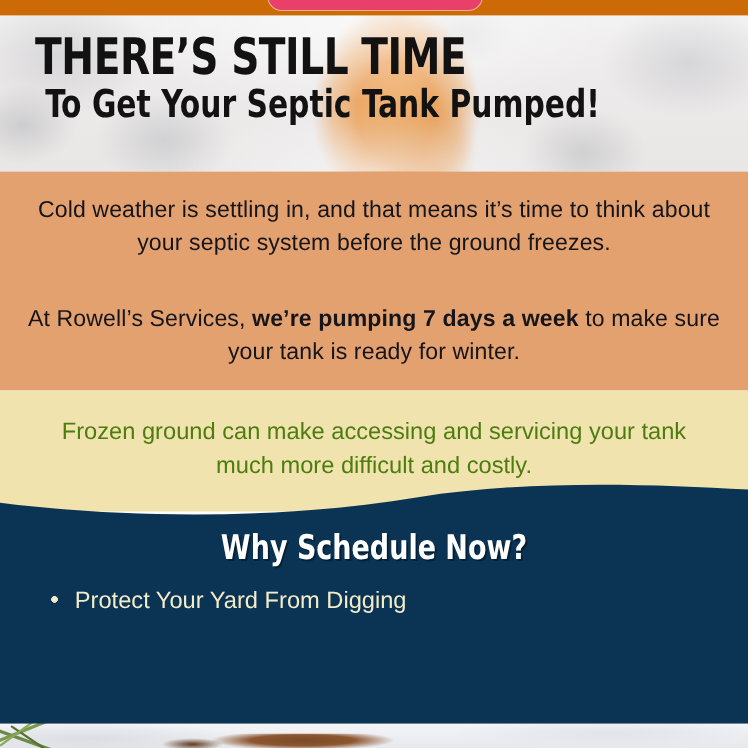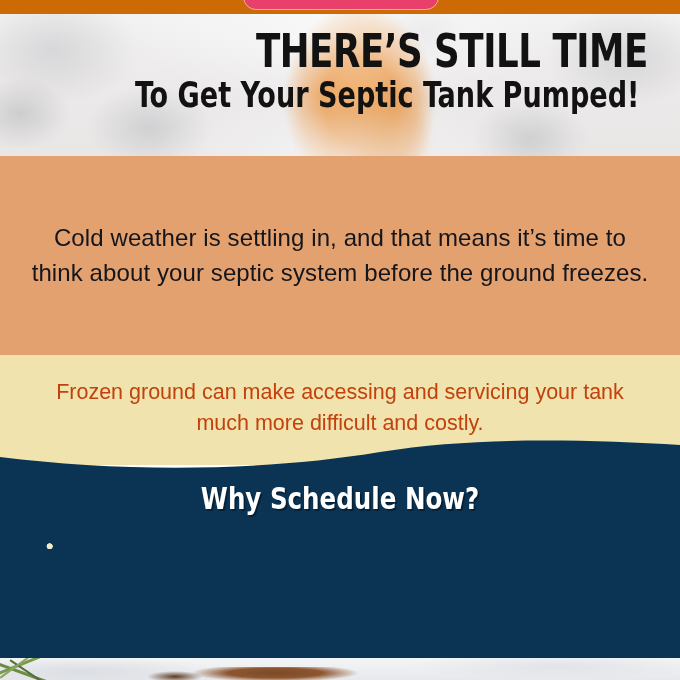--- a/index.html
+++ b/index.html
@@ -54,21 +54,21 @@
     filter:blur(2px);
   }
   .hero .veil{
     position:absolute;inset:0;
     background:
       radial-gradient(ellipse 300px 120px at 50% 10%, rgba(255,255,255,.55), rgba(255,255,255,0) 70%),
       radial-gradient(ellipse 260px 90px at 50% 100%, rgba(250,250,252,.65), rgba(255,255,255,0) 72%);
   }
   .hero-text{
     position:absolute;left:0;top:0;width:680px;height:142px;
-    display:flex;flex-direction:column;align-items:flex-end;justify-content:center;
+    display:flex;flex-direction:column;align-items:flex-start;justify-content:center;
     z-index:3;
   }
   .headline{
     font-family:"Liberation Sans Narrow","DejaVu Sans Condensed","Liberation Sans", sans-serif;
     font-weight:bold;
     font-size:46px;line-height:1.02;
     letter-spacing:-0.5px;
     color:#121212;
     transform:scaleX(.86);
     transform-origin:center;
@@ -88,36 +88,36 @@
 
   
   .band-tan{
     position:absolute;left:0;top:156px;width:680px;height:199px;
     background:#e3a170;z-index:2;
     display:flex;flex-direction:column;justify-content:center;
     box-sizing:border-box;padding:0 10px;
   }
   .para{
     text-align:center;color:#15151a;
-    font-size:24px;line-height:1.42;
+    font-size:21px;line-height:1.42;
     font-weight:400;
     margin:15px;
     letter-spacing:.1px;
   }
   .para + .para{margin-top:24px;}
   .para b{font-weight:bold;}
 
   
   .band-cream{
     position:absolute;left:0;top:355px;width:680px;height:110px;
     background:#f0e3ae;z-index:2;
     box-sizing:border-box;padding:22px 40px 0 40px;
   }
   .para-cream{
-    text-align:center;color:#c2410c;
+    text-align:center;color:#4d7c0f;
     font-size:21.5px;line-height:1.42;margin:0;
   }
 
   
   .band-navy{
     position:absolute;left:0;top:420px;width:680px;height:238px;
     z-index:3;
   }
   .wave-svg{position:absolute;left:0;top:0;width:680px;height:238px;display:block;}
   .navy-content{
@@ -190,36 +190,37 @@
     <div class="subheadline">To Get Your Septic Tank Pumped!</div>
   </div>
 
   <div class="top-strip"></div>
   <div class="top-pill">
     <span class="top-pill-label"></span>
   </div>
 
   <div class="band-tan">
     <p class="para">Cold weather is settling in, and that means it’s time to think about your septic system before the ground freezes.</p>
+    <p class="para"><span>At Rowell’s Services, </span><b>we’re pumping 7 days a week</b><span> to make sure your tank is ready for winter.</span></p>
   </div>
 
   <div class="band-cream">
     <p class="para-cream">Frozen ground can make accessing and servicing your tank much more difficult and costly.</p>
   </div>
 
   <div class="band-navy">
     <svg class="wave-svg" viewBox="0 0 680 238" preserveAspectRatio="none">
       <path d="M0,37 C120,52 260,52 380,32 C480,16 590,20 680,25 L680,238 L0,238 Z" fill="#0a3354"></path>
     </svg>
     <div class="navy-content">
       <div class="why-title">Why Schedule Now?</div>
       <ul class="bullets">
         <li><span class="dot">•</span></li>
         <li><span class="dot">•</span></li>
-        <li><span class="dot">•</span></li>
+        <li><span class="dot">•</span><span>Protect Your Yard From Digging</span></li>
       </ul>
     </div>
   </div>
 
   <div class="footer-photo">
     <div class="soil"></div>
     <div class="soil2"></div>
     <div class="grass">
       <span class="blade b1"></span>
       <span class="blade b2"></span>

